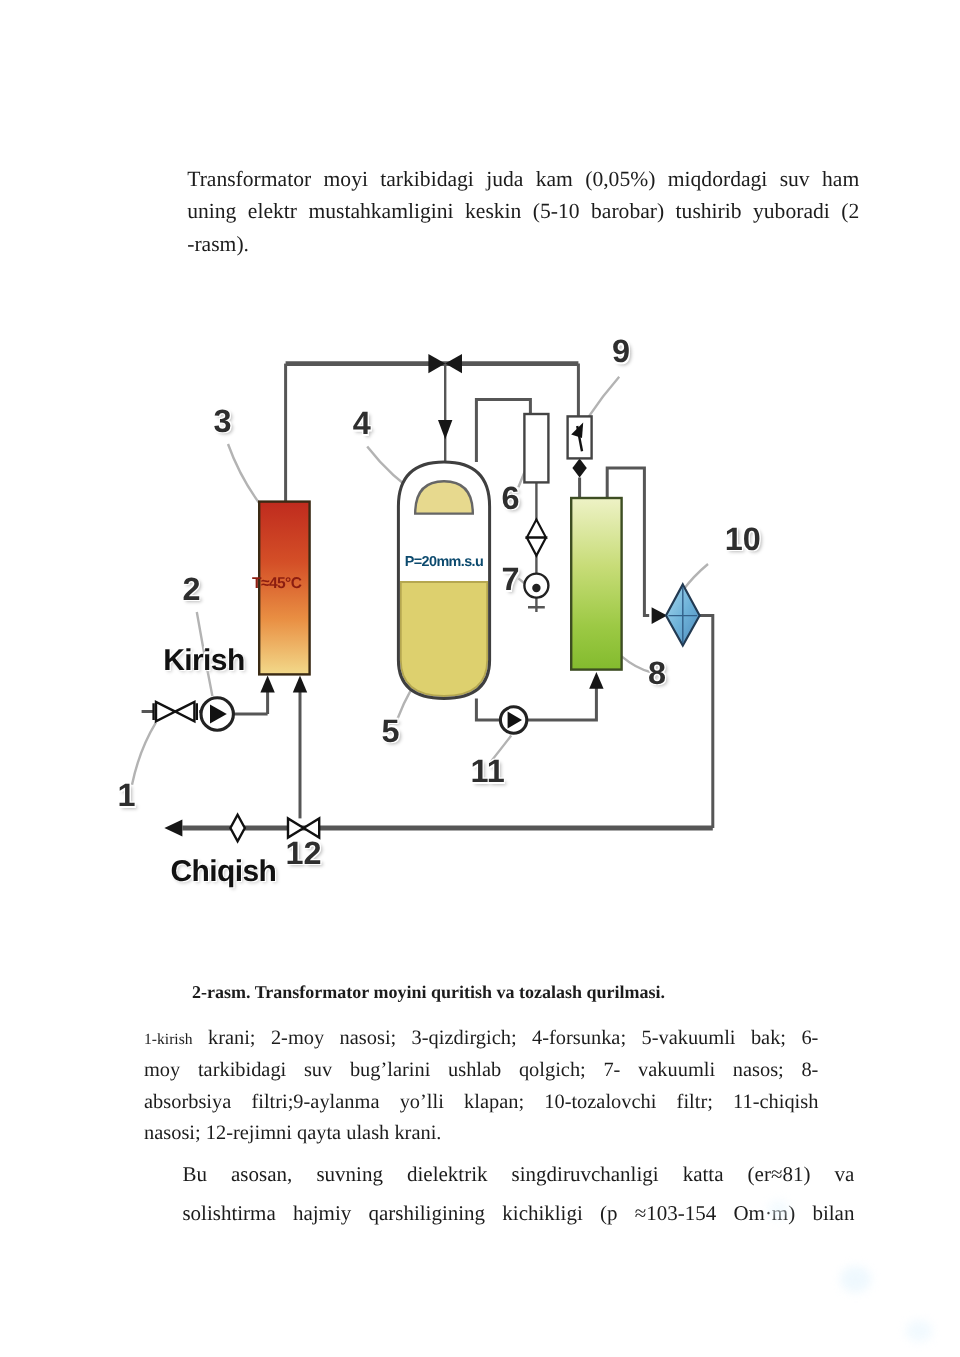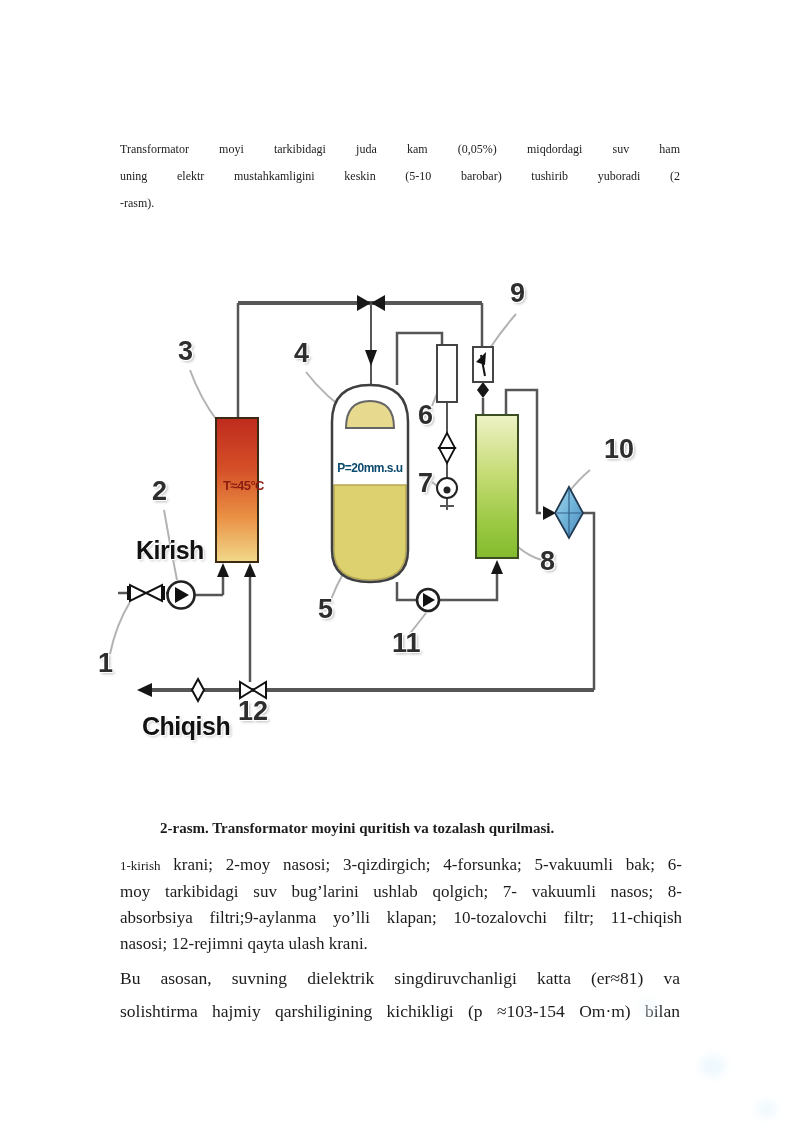--- a/index.html
+++ b/index.html
@@ -1,36 +1,36 @@
 <!DOCTYPE html>
 <html><head>
 <meta charset="utf-8">
 <style>
   html,body{margin:0;padding:0;background:#ffffff;}
   body{width:800px;height:1131px;position:relative;overflow:hidden;
        font-family:"Liberation Serif", serif;color:#1c1c1c;}
   .para{position:absolute;left:120px;width:560px;}
   .line{white-space:nowrap;}
   .jl{text-align:justify;text-align-last:justify;white-space:normal;}
-  #p1{top:136px;font-size:12px;line-height:27px;}
+  #p1{top:136px;font-size:18px;line-height:27px;margin-left:36px;}
   #caption{top:820px;padding-left:40px;font-size:15px;font-weight:bold;width:520px;}
   #legend{top:852px;font-size:17px;line-height:26px;width:562px;}
   #legend .small{font-size:13px;}
-  #p2{top:962px;font-size:17.5px;line-height:33px;}
+  #p2{top:962px;font-size:17.5px;line-height:33px;margin-left:32px;}
   #diagram{position:absolute;left:90px;top:270px;width:540px;height:480px;}
   #diagram svg{position:absolute;left:0;top:0;}
   .num{position:absolute;font-family:"Liberation Sans",sans-serif;font-weight:bold;
        font-size:27px;color:#2e2e2e;line-height:1;
        text-shadow:1px 1px 0 #fff,-1px -1px 0 #fff,1px -1px 0 #fff,-1px 1px 0 #fff,2px 2px 3px #bbb;}
   .flowtxt{position:absolute;font-family:"Liberation Sans",sans-serif;font-weight:bold;
        color:#111;line-height:1;letter-spacing:-0.5px;
        text-shadow:1px 1px 0 #fff,-1px -1px 0 #fff,2px 2px 3px #ccc;margin-left:34px;}
   #kirish{left:12px;top:268px;font-size:25px;}
   #chiqish{left:18px;top:444px;font-size:25px;}
-  #heatertemp{left:120px;top:208px;width:54px;text-align:right;
+  #heatertemp{left:120px;top:208px;width:54px;text-align:left;
        font-family:"Liberation Sans",sans-serif;font-weight:bold;font-size:13px;
        color:#8c1d10;letter-spacing:-0.5px;}
   #vacpress{left:240px;top:191px;width:80px;text-align:center;
        font-family:"Liberation Sans",sans-serif;font-weight:bold;font-size:12px;
        color:#0c4a6e;letter-spacing:-0.5px;}
   #heatertemp,#vacpress{position:absolute;}
   .speck{position:absolute;border-radius:50%;filter:blur(4px);opacity:.5;}
 </style>
 </head>
 <body>

